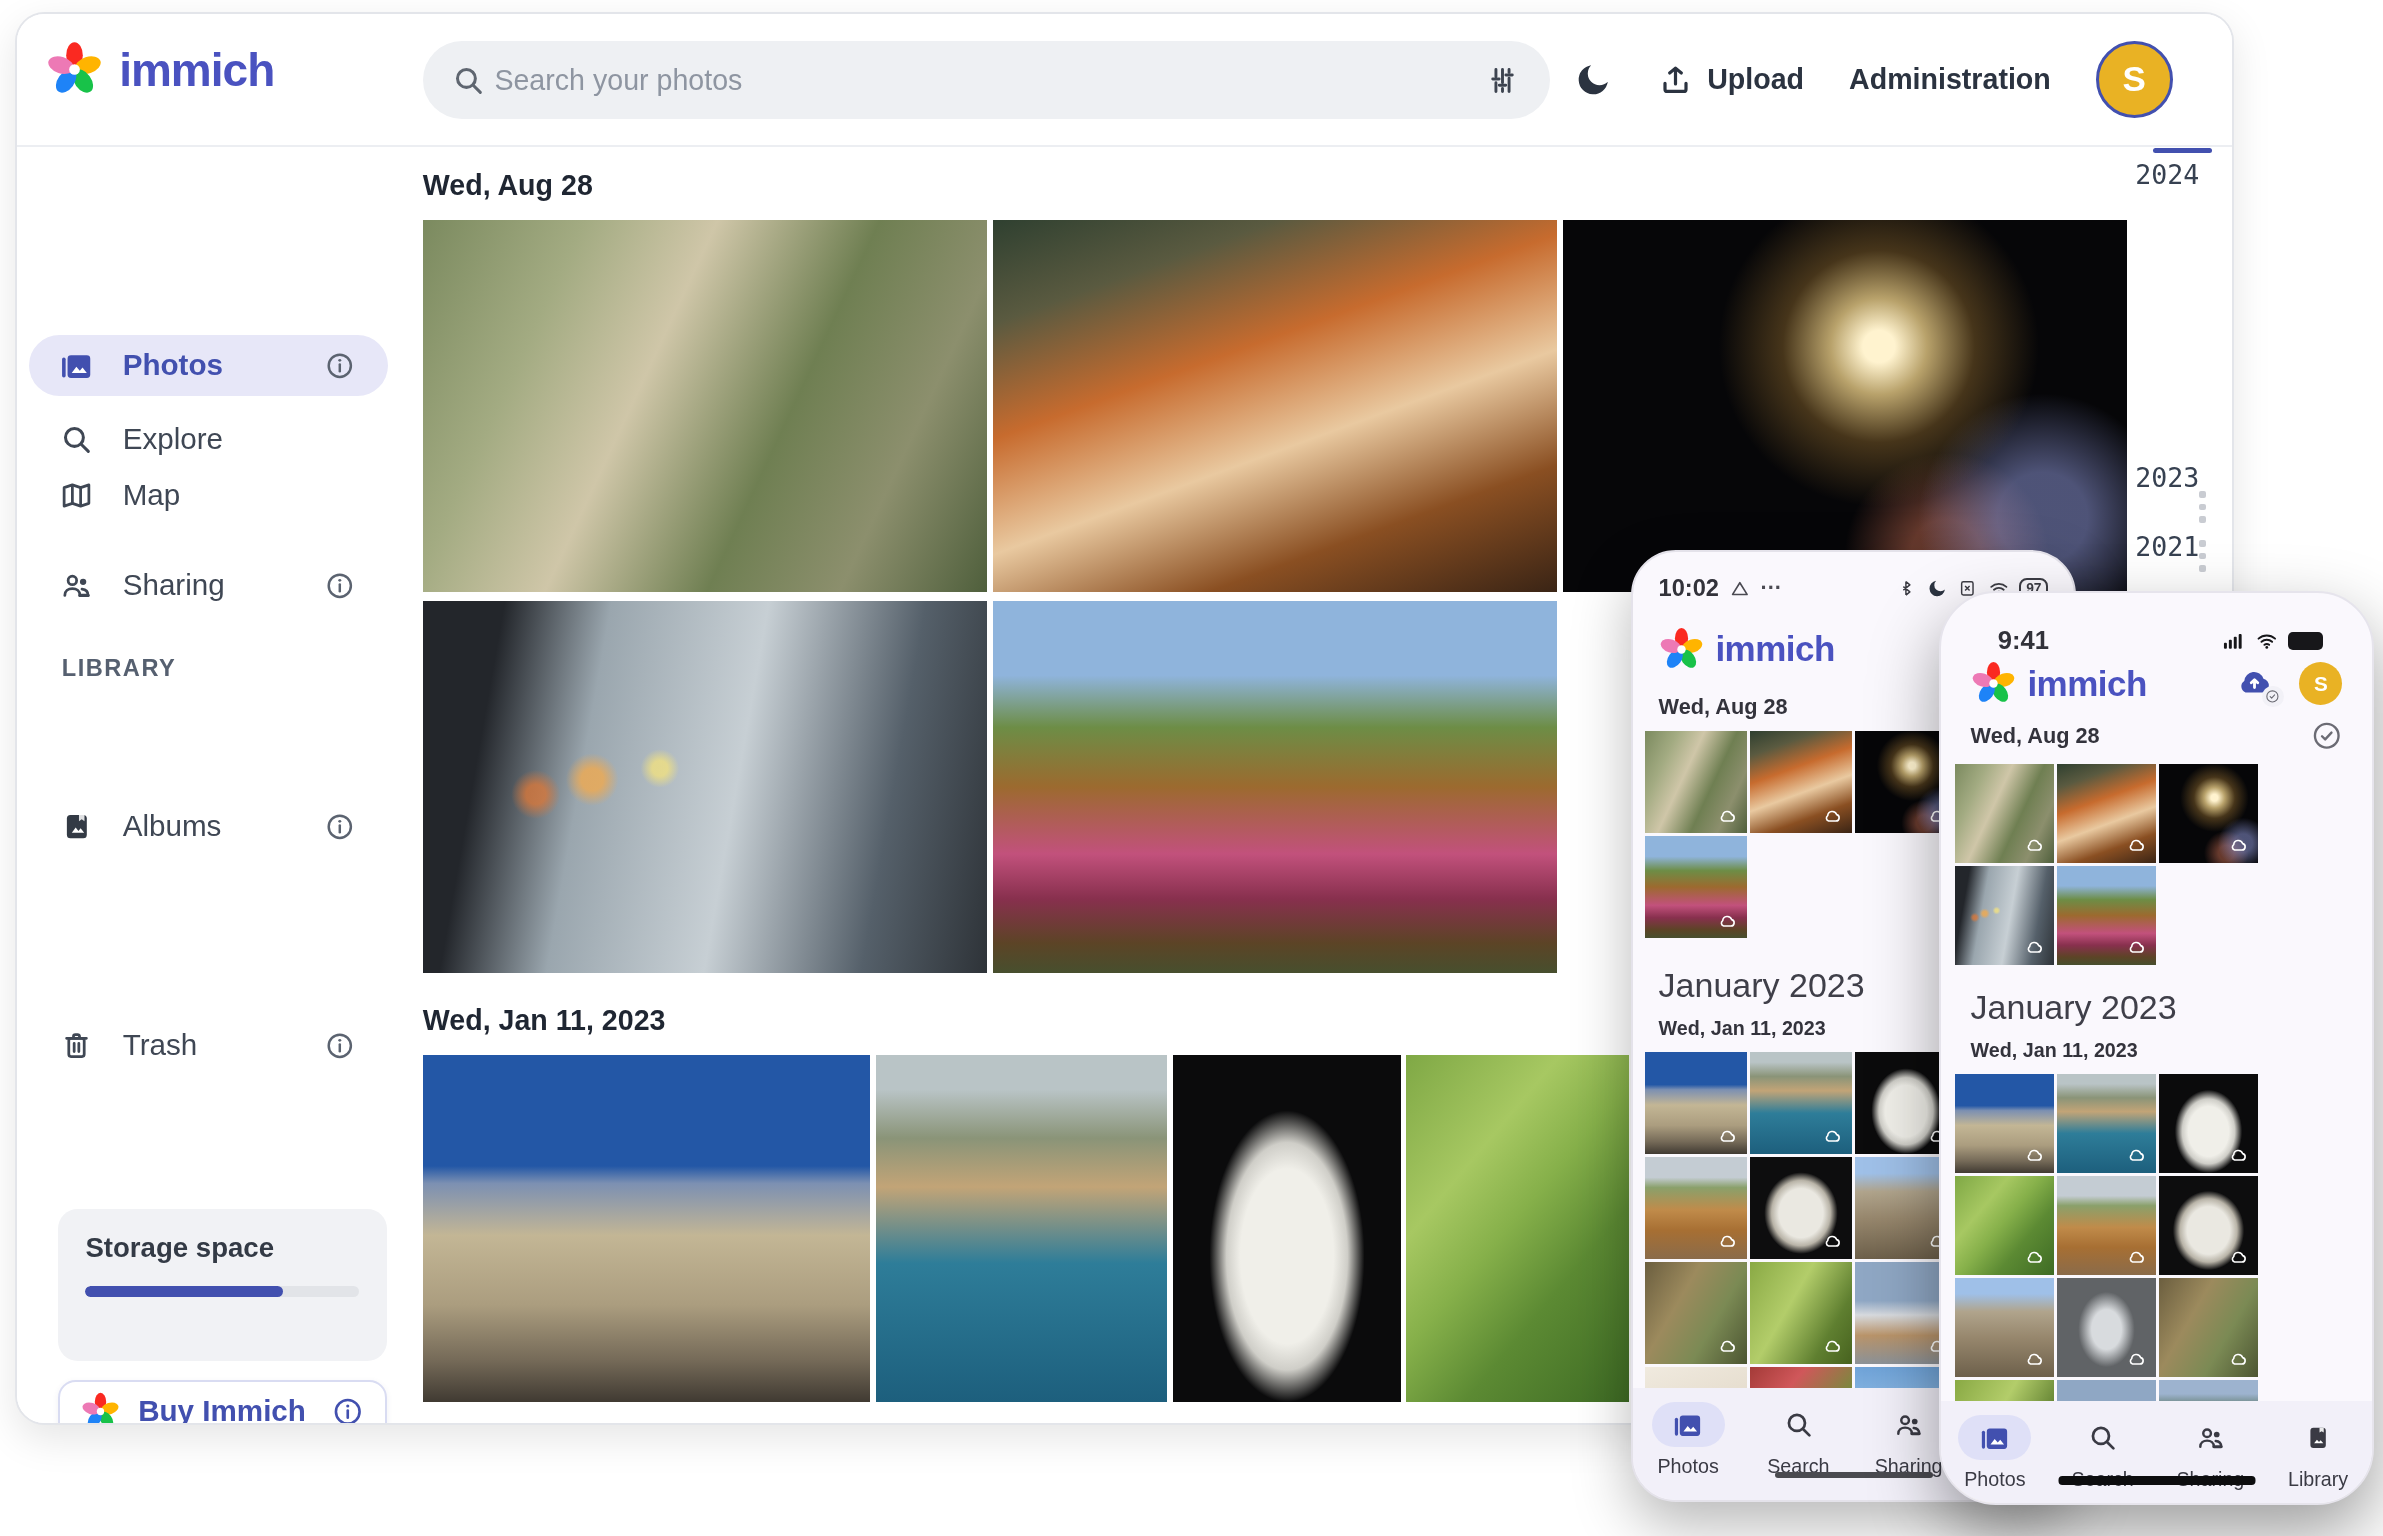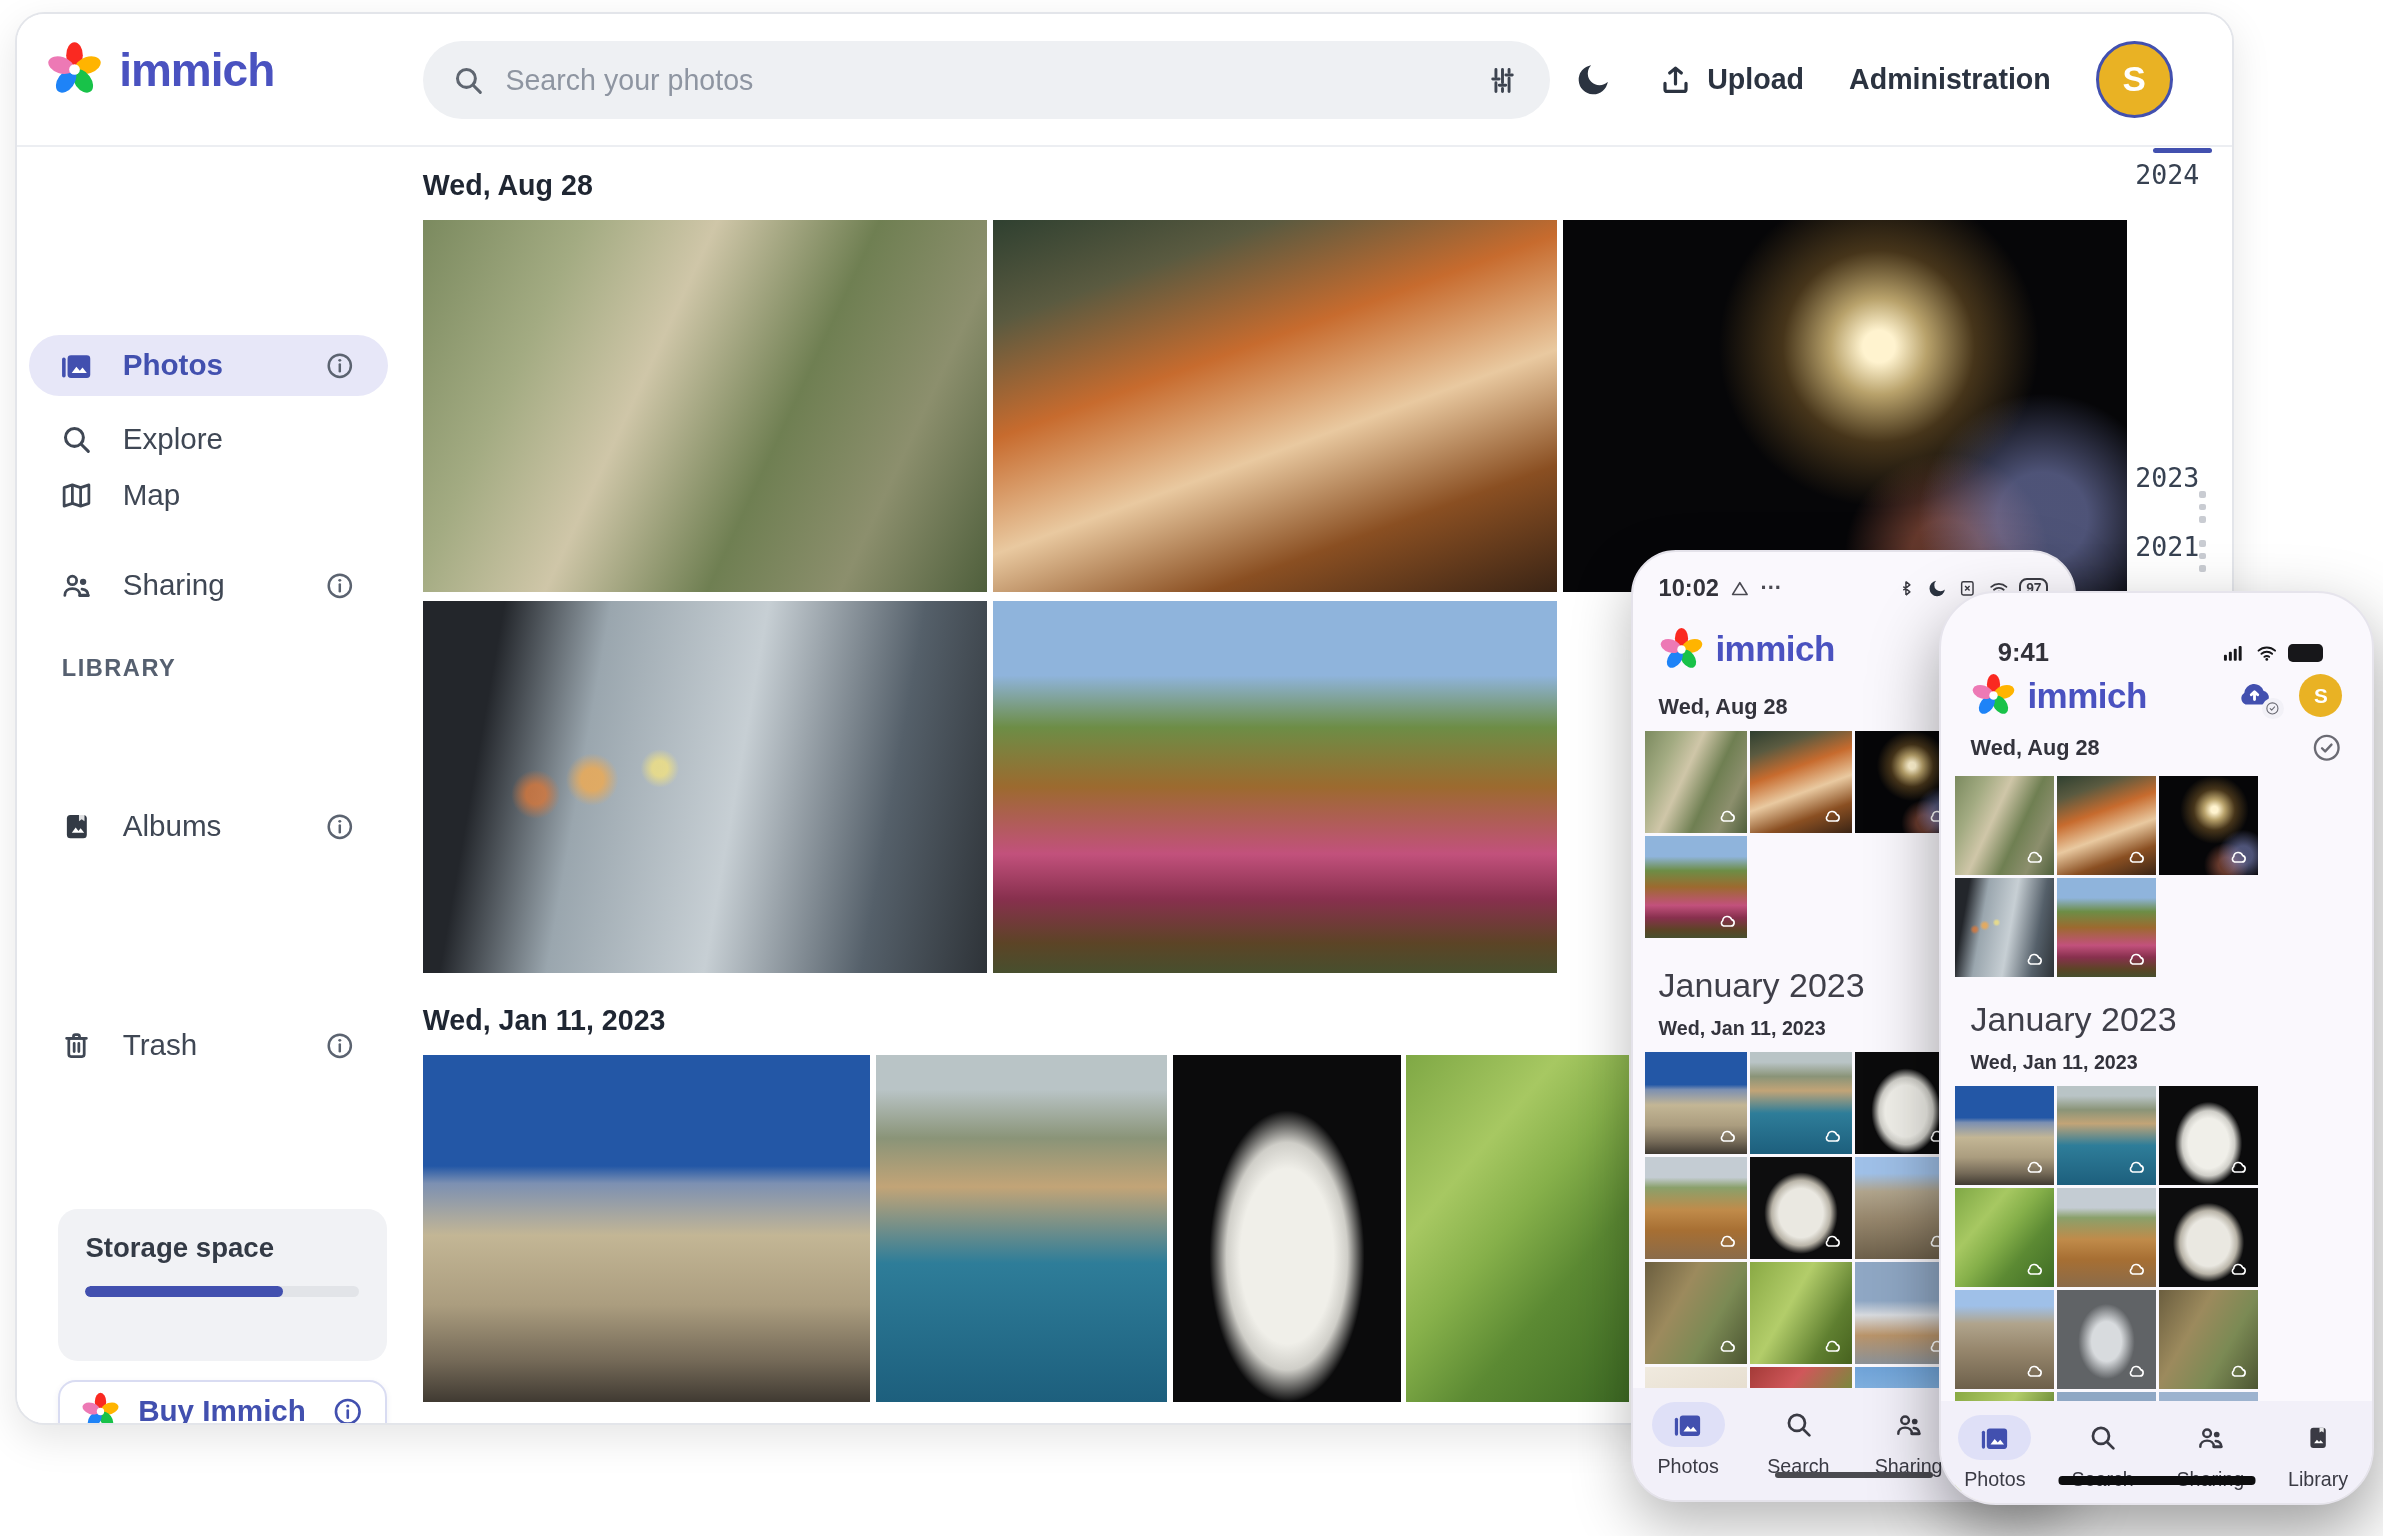--- a/index.html
+++ b/index.html
@@ -7,21 +7,21 @@
   body { width:2384px; height:1537px; position:relative; font-family:"Liberation Sans", sans-serif; color:#374151; overflow:hidden; }
 
   
   .card { position:absolute; left:14.8px; top:11.8px; width:2219px; height:1413px; background:#fff;
           border:2px solid #e3e5ea; border-radius:29.6px; overflow:hidden; box-shadow:0 13.8px 39px rgba(0,0,0,.10); }
 
   .hdr { position:absolute; left:0; top:0; width:100%; height:133px; border-bottom:2px solid #eceef2; background:#fff; }
   .brand { position:absolute; left:29.6px; top:27.6px; display:flex; align-items:center; gap:15.8px; }
   .brand-word { font-size:46px; font-weight:700; color:#4a52c0; letter-spacing:-1px; }
   .searchbar { position:absolute; left:406px; top:27.6px; width:1127px; height:78px; background:#eef0f3; border-radius:43px;
-               display:flex; align-items:center; padding:0 29.6px; gap:20px; }
+               display:flex; align-items:center; padding:0 29.6px; gap:9px; }
   .searchbar .ph { flex:1; font-size:28.6px; color:#8e95a1; }
   .hdr-right { position:absolute; right:59px; top:0; height:131px; display:flex; align-items:center; gap:45px; }
   .hdr-link { display:flex; align-items:center; gap:13.8px; font-size:28.6px; font-weight:600; color:#2b3340; cursor:pointer; }
   .avatar { width:77px; height:77px; border-radius:50%; background:#e9b224; border:3.9px solid #4250af;
             display:flex; align-items:center; justify-content:center; color:#fff; font-size:35px; font-weight:700; }
 
   
   .side { position:absolute; left:0; top:133px; width:406px; bottom:0; background:#fff; }
   .srow { position:absolute; left:11.8px; width:359px; height:61px; display:flex; align-items:center; border-radius:31.5px; cursor:pointer; }
   .srow .ic { width:33px; height:33px; margin-left:31.5px; flex:none; }
@@ -61,21 +61,21 @@
   .phone1 { left:1631px; top:550px; width:445px; height:952px; border-radius:45px; border:2px solid #e4e2ea;
             box-shadow:0 23.6px 59px rgba(0,0,0,.28); z-index:10; }
   .phone2 { left:1939px; top:591px; width:435px; height:914px; border-radius:57px; border:2px solid #e6e4ec;
             box-shadow:0 29.6px 69px rgba(0,0,0,.38); z-index:20; }
   .screen { position:absolute; inset:0; padding:0 11.8px; }
   .p2 .screen { padding:0 13.8px; }
 
   .statusrow { display:flex; align-items:center; justify-content:space-between; margin-top:21.7px; height:29.6px; padding:0 13.8px; }
   .statusrow .left, .statusrow .right { display:flex; align-items:center; gap:9.9px; }
   .sttime { font-size:23.6px; font-weight:600; color:#32323a; }
-  .p2 .statusrow { margin-top:45px; padding:0 35px 0 43px;align-items:center; }
+  .p2 .statusrow { margin-top:33px; padding:0 35px 0 43px;align-items:center; }
   .p2 .sttime { font-size:25.6px; font-weight:700; }
 
   .logorow { display:flex; align-items:center; margin-top:23.6px; padding:0 13.8px; }
   .p2 .logorow { margin-top:5.9px; padding:0 15.8px; }
   .plogo-word { font-size:35px; font-weight:700; color:#4a52c0; margin-left:11.8px; letter-spacing:-0.5px; }
   .logorow .spacer { flex:1; }
   .cloudbtn { position:relative; width:51px; height:43px; margin-right:19.7px; cursor:pointer; }
   .badge { position:absolute; right:-3.9px; bottom:-2px; width:21.7px; height:21.7px; background:#f2f1f7; border-radius:50%;
            display:flex; align-items:center; justify-content:center; }
   .pavatar { width:43px; height:43px; border-radius:50%; background:#e9b224; color:#fff; font-size:20.7px; font-weight:700;

